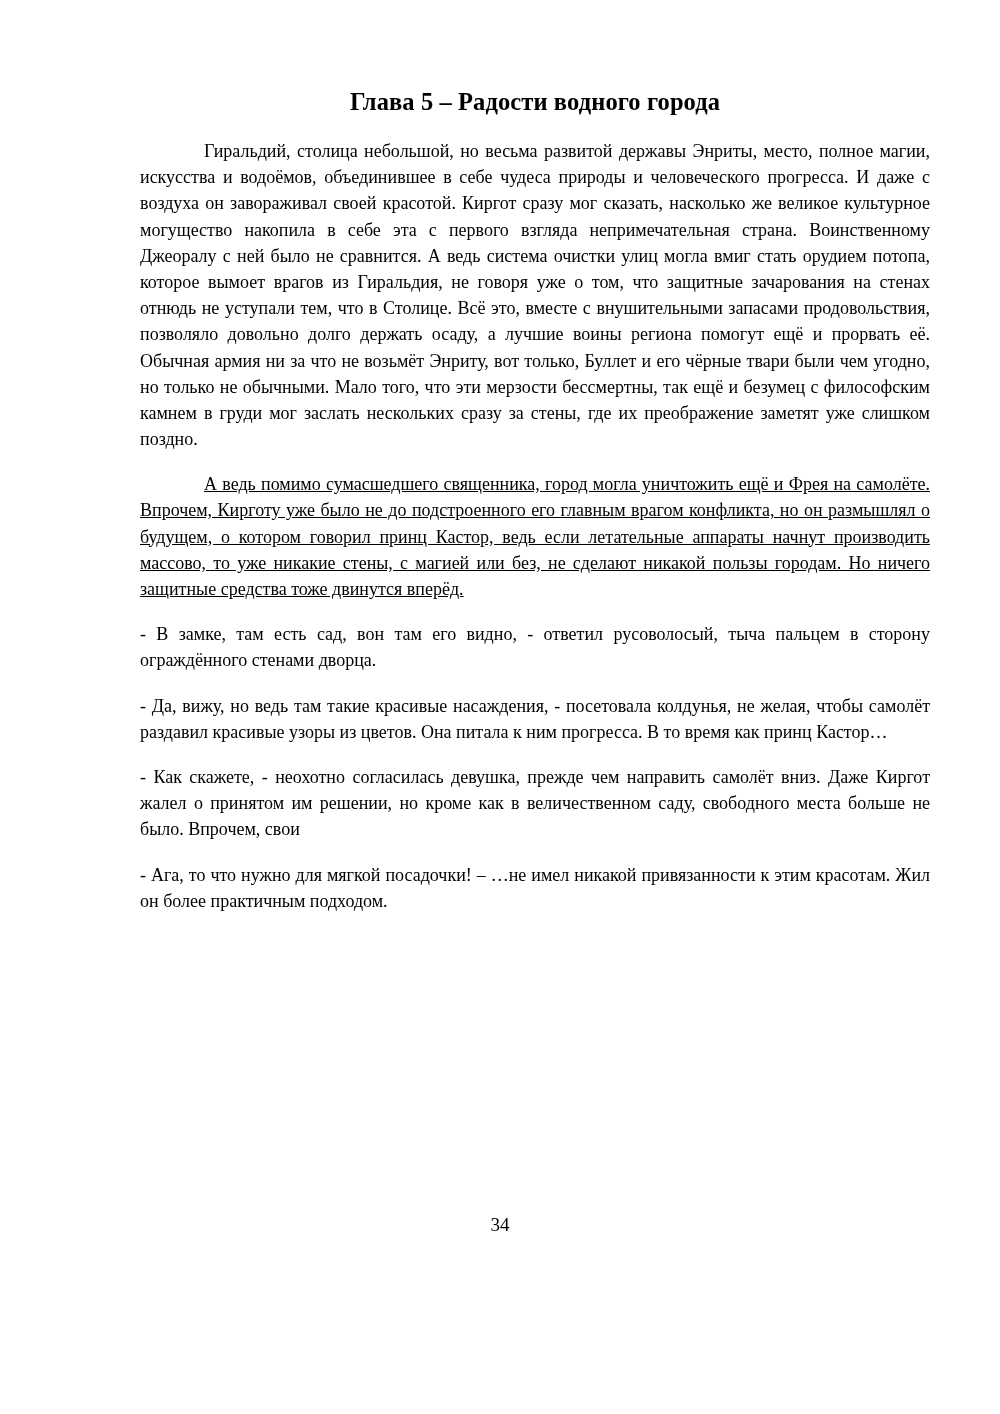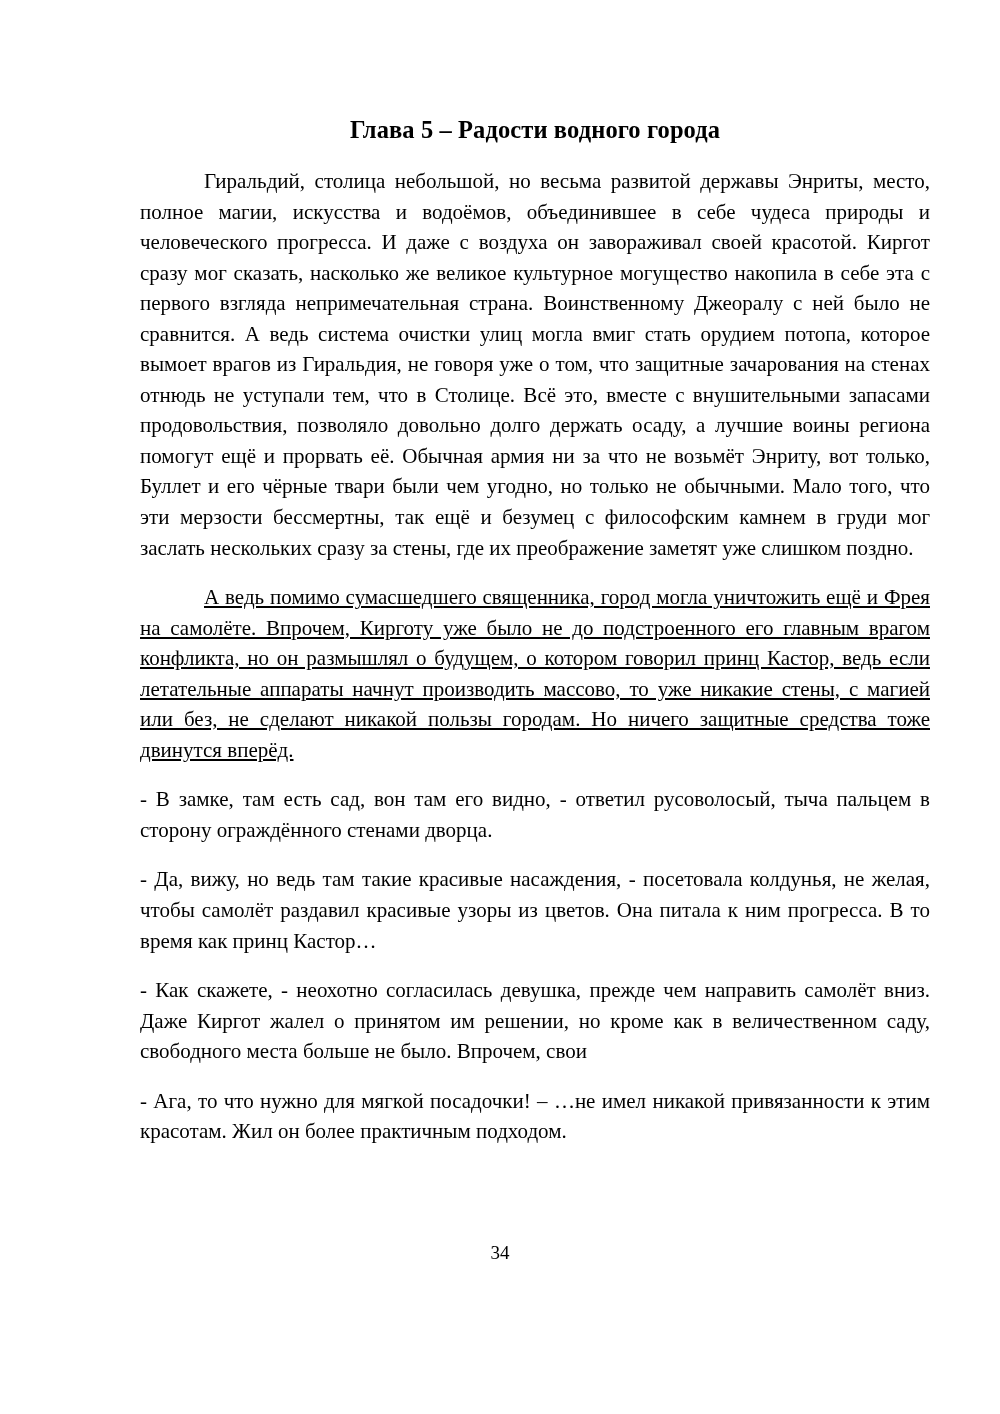--- a/index.html
+++ b/index.html
@@ -12,31 +12,30 @@
     height: 1414px;
     font-family: "Liberation Serif", "DejaVu Serif", serif;
     color: #000000;
   }
   .page {
     position: relative;
     width: 1000px;
     height: 1308px;
     box-sizing: border-box;
     padding: 88px 70px 40px 140px;
-    margin-top: 28px;
   }
   .chapter-title {
     text-align: center;
     font-size: 24.5px;
     font-weight: bold;
     margin: 0 0 22px 0;
     letter-spacing: 0.1px;
   }
   .body-text {
-    font-size: 21px;
+    font-size: 18px;
     line-height: 1.455;
     text-align: justify;
     text-justify: inter-word;
     margin: 0 0 9px 0;
     hyphens: none;
   }
   .body-text.indent {
     text-indent: 64px;
   }
   .body-text.dialogue {

